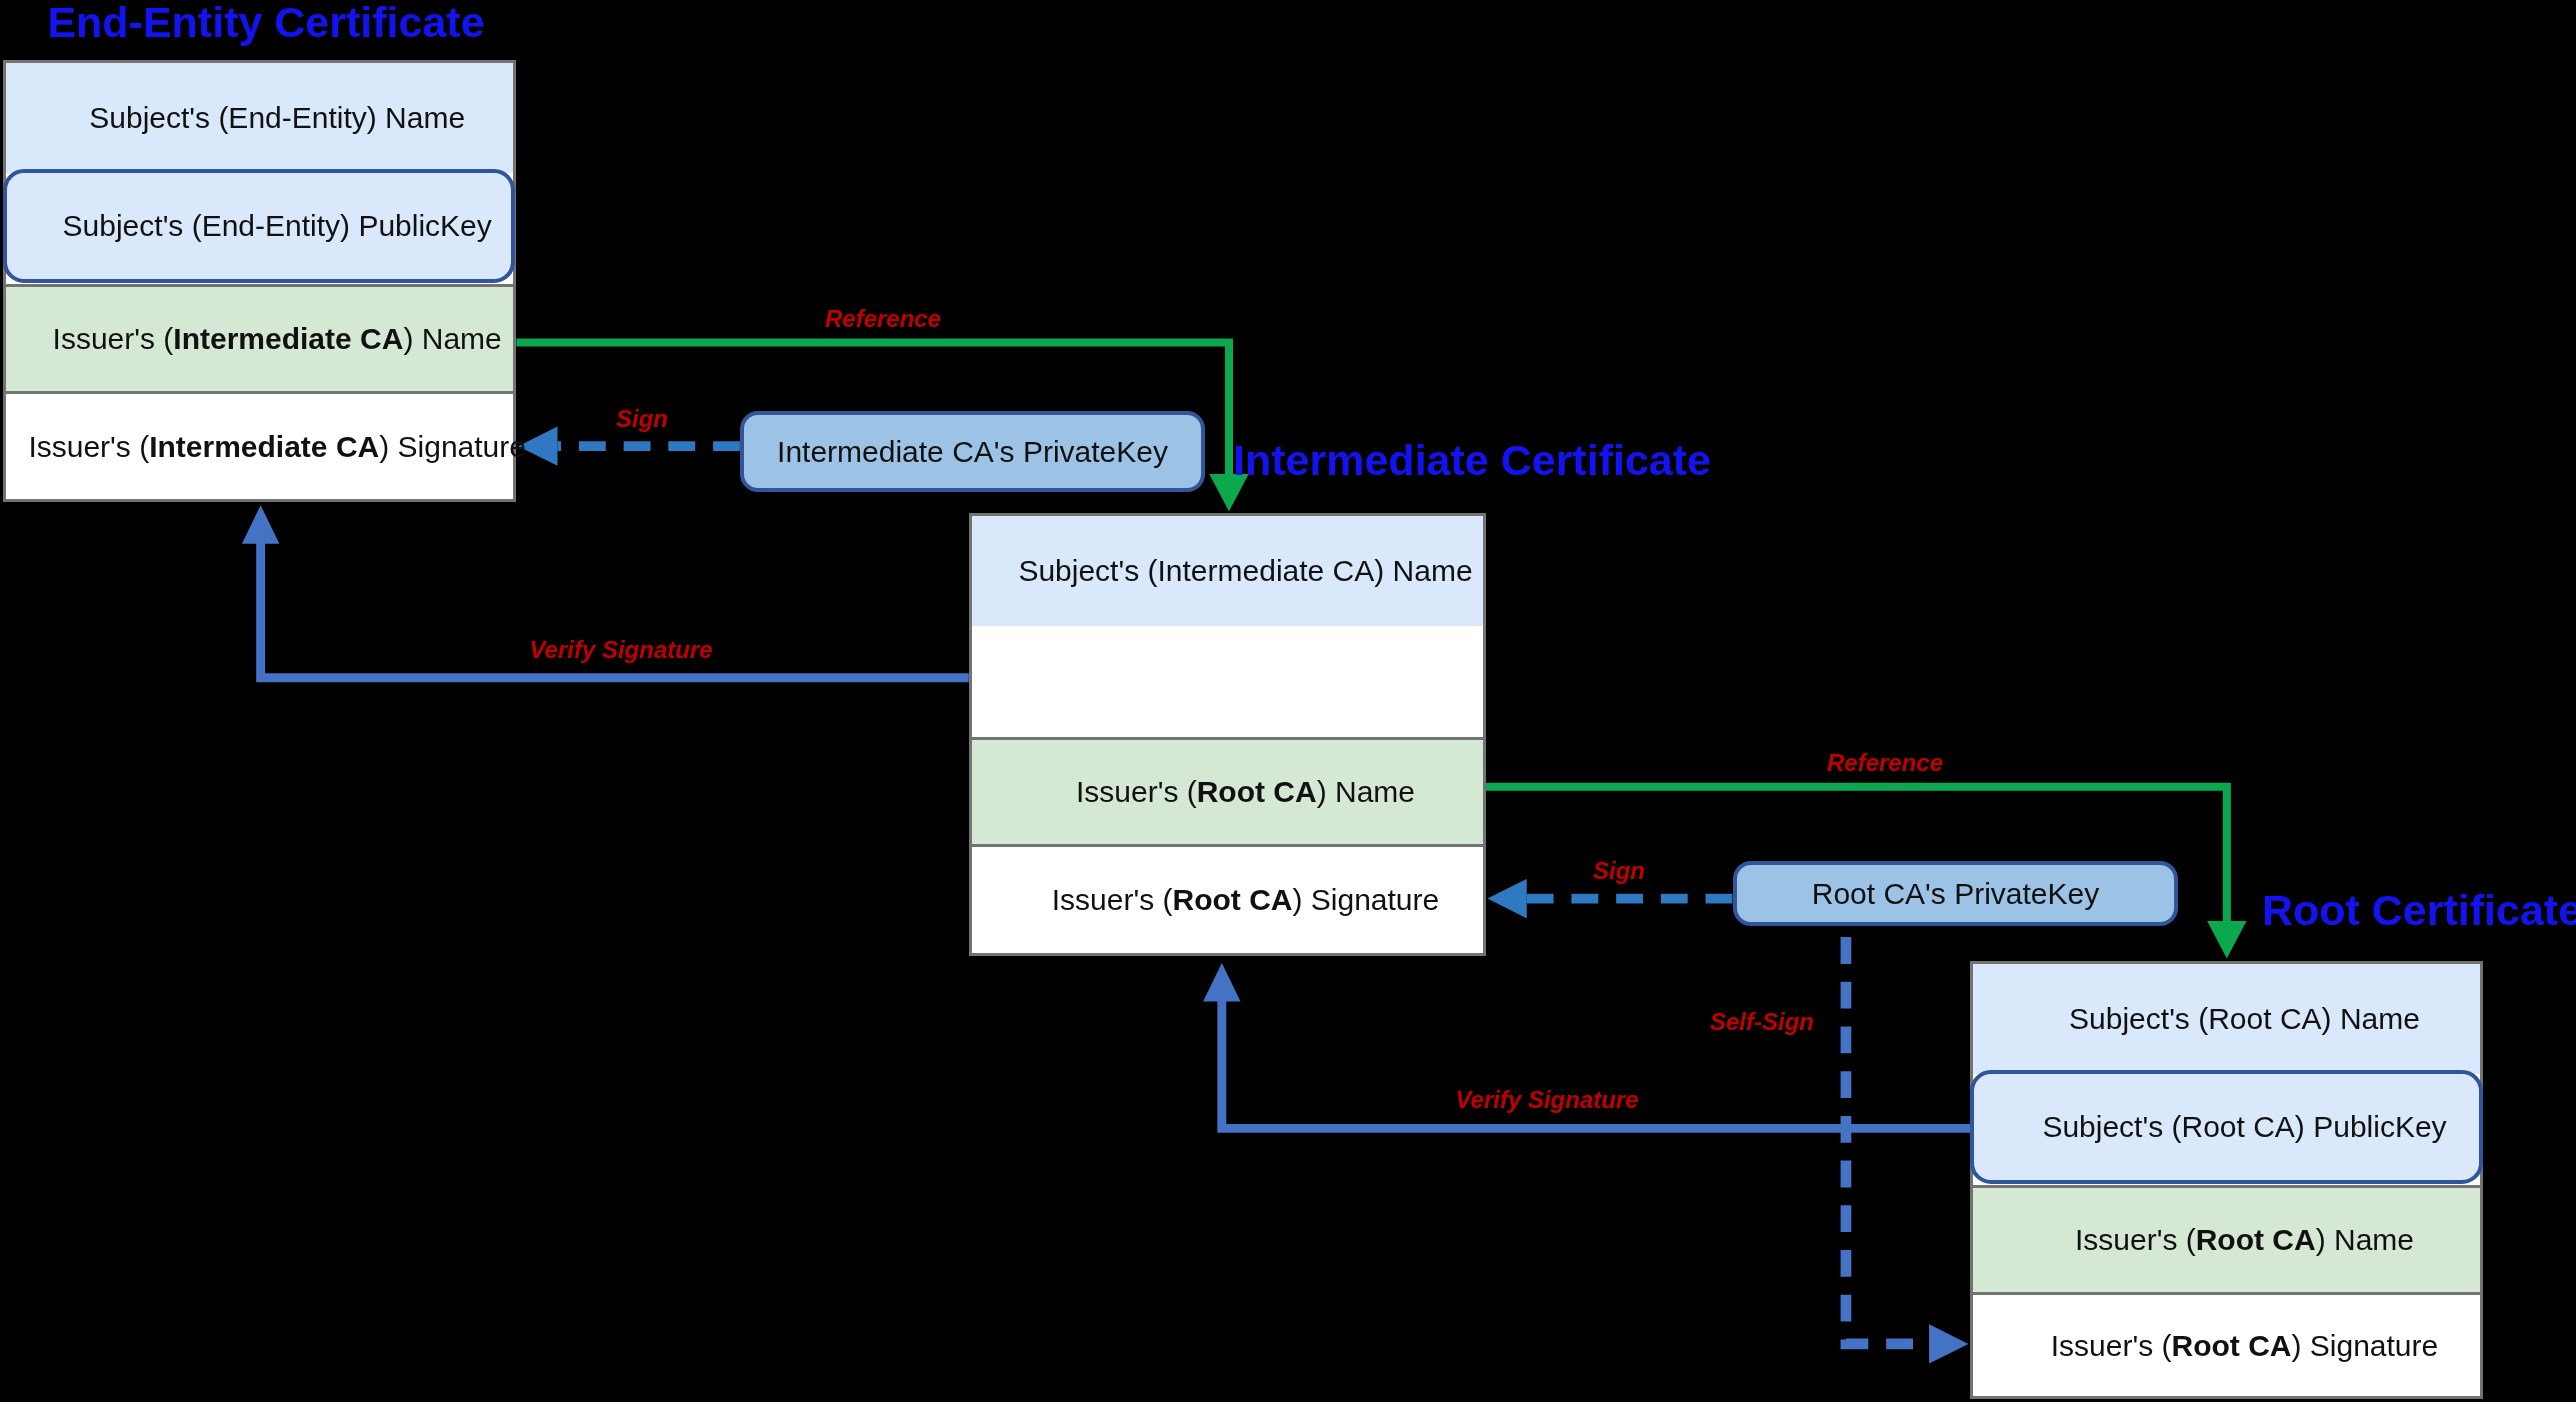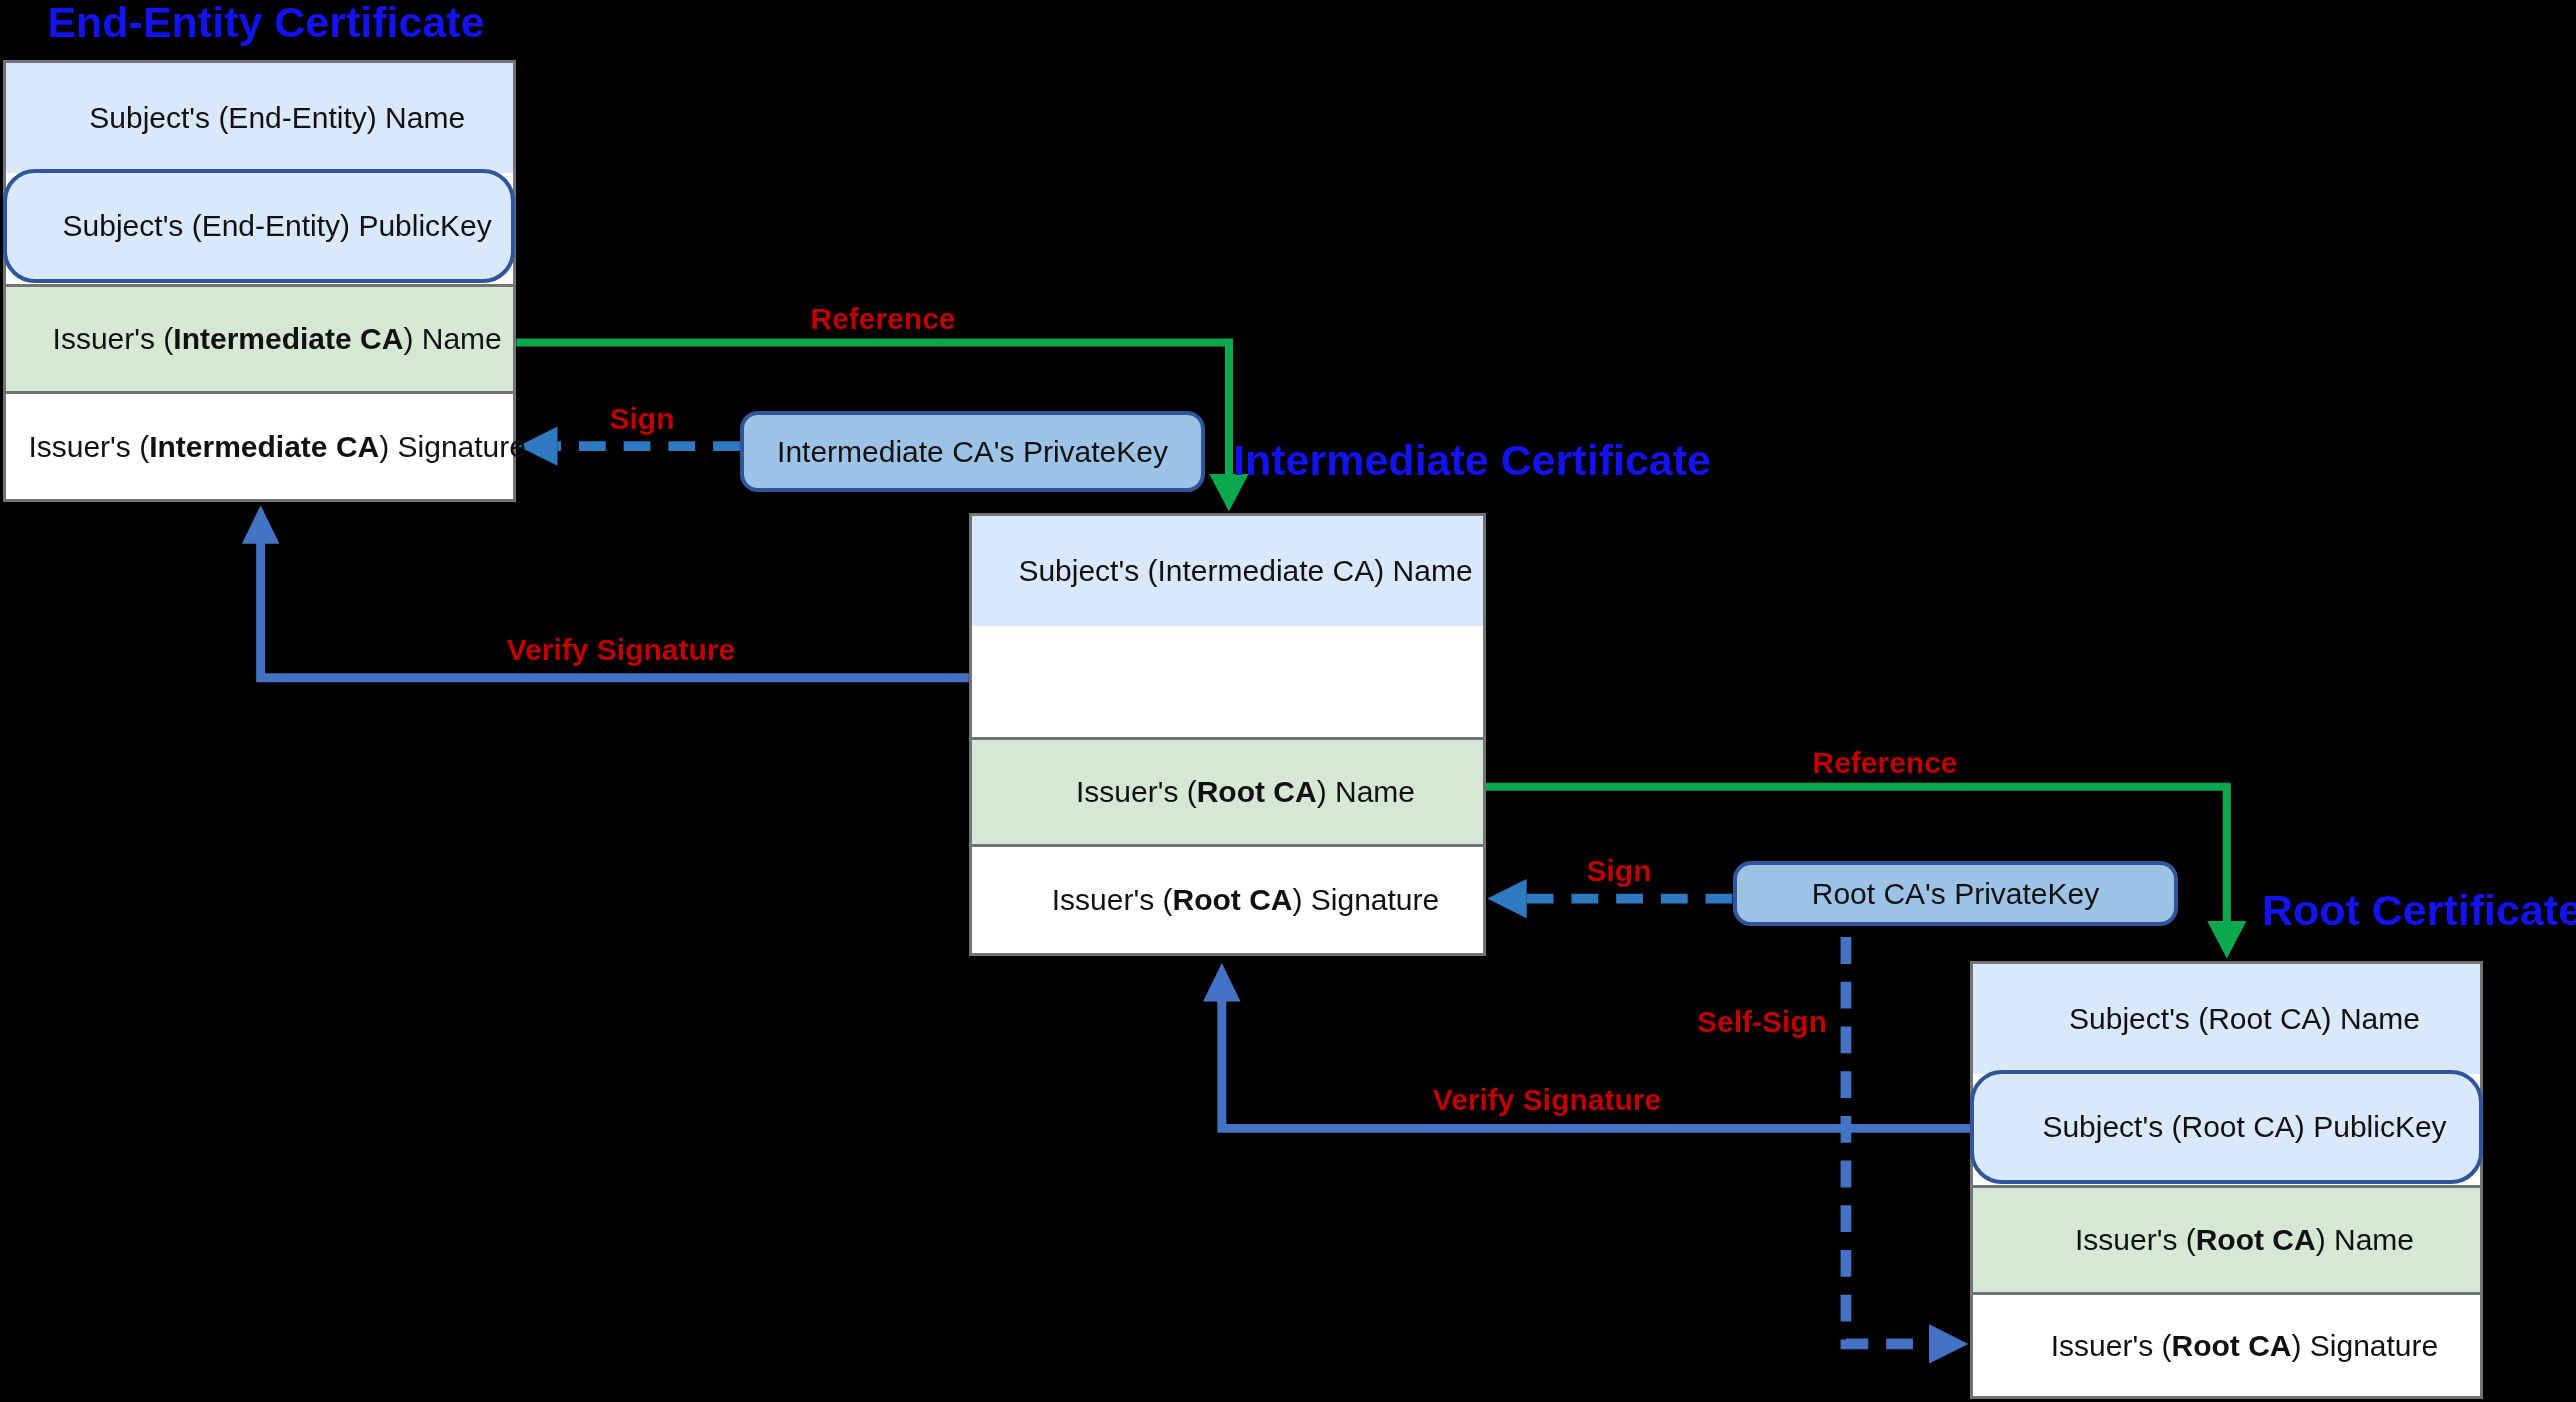--- a/index.html
+++ b/index.html
@@ -25,35 +25,35 @@
   }
   .cert-box .row{
     position:absolute;left:0;right:0;box-sizing:border-box;
     display:flex;align-items:center;justify-content:center;
     font-size:30px;color:#111;white-space:nowrap;overflow:visible;padding-left:36px;
   }
   .row b{font-weight:bold;}
   .r-name{top:0;height:110px;background:var(--row-blue);}
   .r-pub{
     top:106px;height:114px;left:-2.7px !important;right:-2.7px !important;
-    background:var(--row-blue);border:4.5px solid var(--navy);border-radius:32px;z-index:2;
+    background:var(--row-blue);border:4.5px solid var(--navy);border-radius:21px;z-index:2;
   }
   .r-issuer{top:221px;height:110px;background:var(--row-green);
     border-top:3.6px solid var(--border-gray);border-bottom:3.6px solid var(--border-gray);}
   .r-sig{top:331px;bottom:0;background:var(--row-white);}
 
   .key-box{
     position:absolute;box-sizing:border-box;background:var(--key-fill);
     border:4.5px solid var(--navy);border-radius:18px;
     display:flex;align-items:center;justify-content:center;
     font-size:30px;color:#111;white-space:nowrap;z-index:3;
   }
   .arrow-label{
     position:absolute;transform:translate(-50%,-50%);
-    color:var(--label-red);font-size:30px;font-weight:bold;white-space:nowrap;z-index:4;
+    color:var(--label-red);font-size:24px;font-weight:bold;font-style:italic;white-space:nowrap;z-index:4;
   }
 </style>
 </head>
 <body>
 
 <div class="canvas">
 
   <svg class="arrows" width="2576" height="1402" viewBox="0 0 2880 1568">
 
     <path d="M577 383 H1374 V549" fill="none" stroke="var(--green-arrow)" stroke-width="9"></path>

